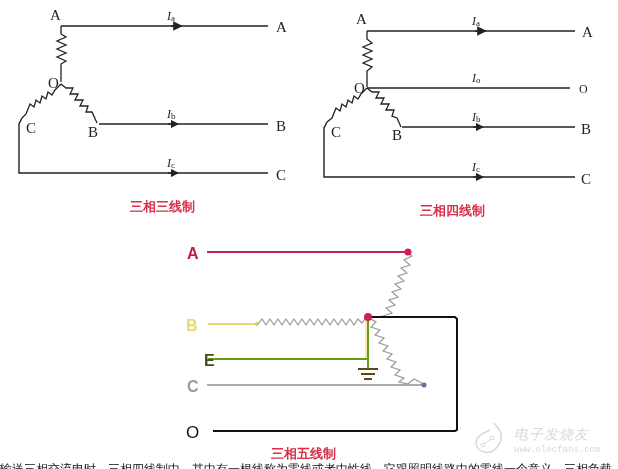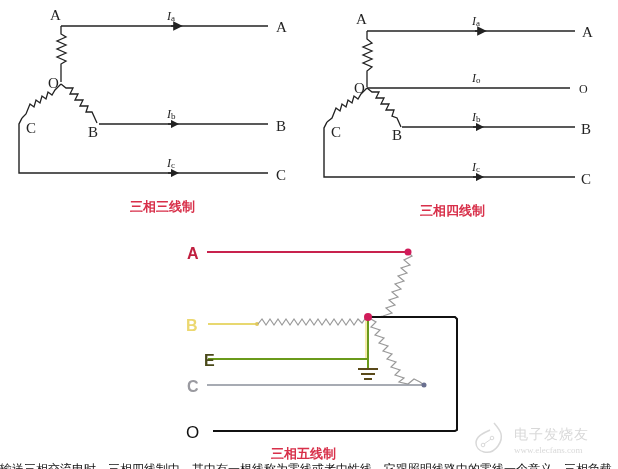--- a/index.html
+++ b/index.html
@@ -4,22 +4,22 @@
 <style>
   html, body { margin: 0; padding: 0; background: #ffffff; }
   body { width: 618px; height: 469px; position: relative; overflow: hidden; font-family: "DejaVu Serif", serif; }
   svg { position: absolute; left: 0; top: 0; }
   .lbl { font-family: "Liberation Serif", "DejaVu Serif", serif; font-size: 15px; fill: #222; }
   .cur { font-family: "Liberation Serif", "DejaVu Serif", serif; font-size: 12px; font-style: italic; fill: #222; }
   .sub { font-size: 9px; font-style: normal; }
   .cap { font-family: "DejaVu Sans", sans-serif; font-size: 13px; font-weight: bold; fill: #d8304a; }
   .lbl5 { font-family: "Liberation Sans", "DejaVu Sans", sans-serif; font-size: 16px; font-weight: bold; }
   .wm { position: absolute; left: 478px; top: 426px; width: 130px; height: 34px; opacity: 0.55; }
-  .wm-t1 { position: absolute; left: 36px; top: 0; font-family: "DejaVu Sans", sans-serif; font-size: 14px; color: #b9b9b9; letter-spacing: 1px; white-space: nowrap; }
-  .wm-t2 { position: absolute; left: 36px; top: 19px; font-family: Liberation Serif, serif; font-size: 9px; color: #b9b9b9; white-space: nowrap; }
+  .wm-t1 { position: absolute; left: 36px; top: 0; font-family: "DejaVu Sans", sans-serif; font-size: 14px; color: #b9b9b9; font-style: italic; letter-spacing: 1px; white-space: nowrap; }
+  .wm-t2 { position: absolute; left: 36px; top: 19px; font-family: Liberation Mono, monospace; font-size: 9px; color: #b9b9b9; white-space: nowrap; }
   .bottom-text { position: absolute; left: 0; top: 461px; width: 618px; height: 10px; overflow: hidden; font-family: "DejaVu Sans", sans-serif; font-size: 12px; color: #111; white-space: nowrap; line-height: 16px; }
 </style>
 </head>
 <body>
 
 <svg width="618" height="469" viewBox="0 0 618 469" xmlns="http://www.w3.org/2000/svg">
   <defs>
     <marker id="arr" markerWidth="6" markerHeight="6" refX="3" refY="3" orient="auto">
       <path d="M0,0 L6,3 L0,6 z" fill="#222"></path>
     </marker>

